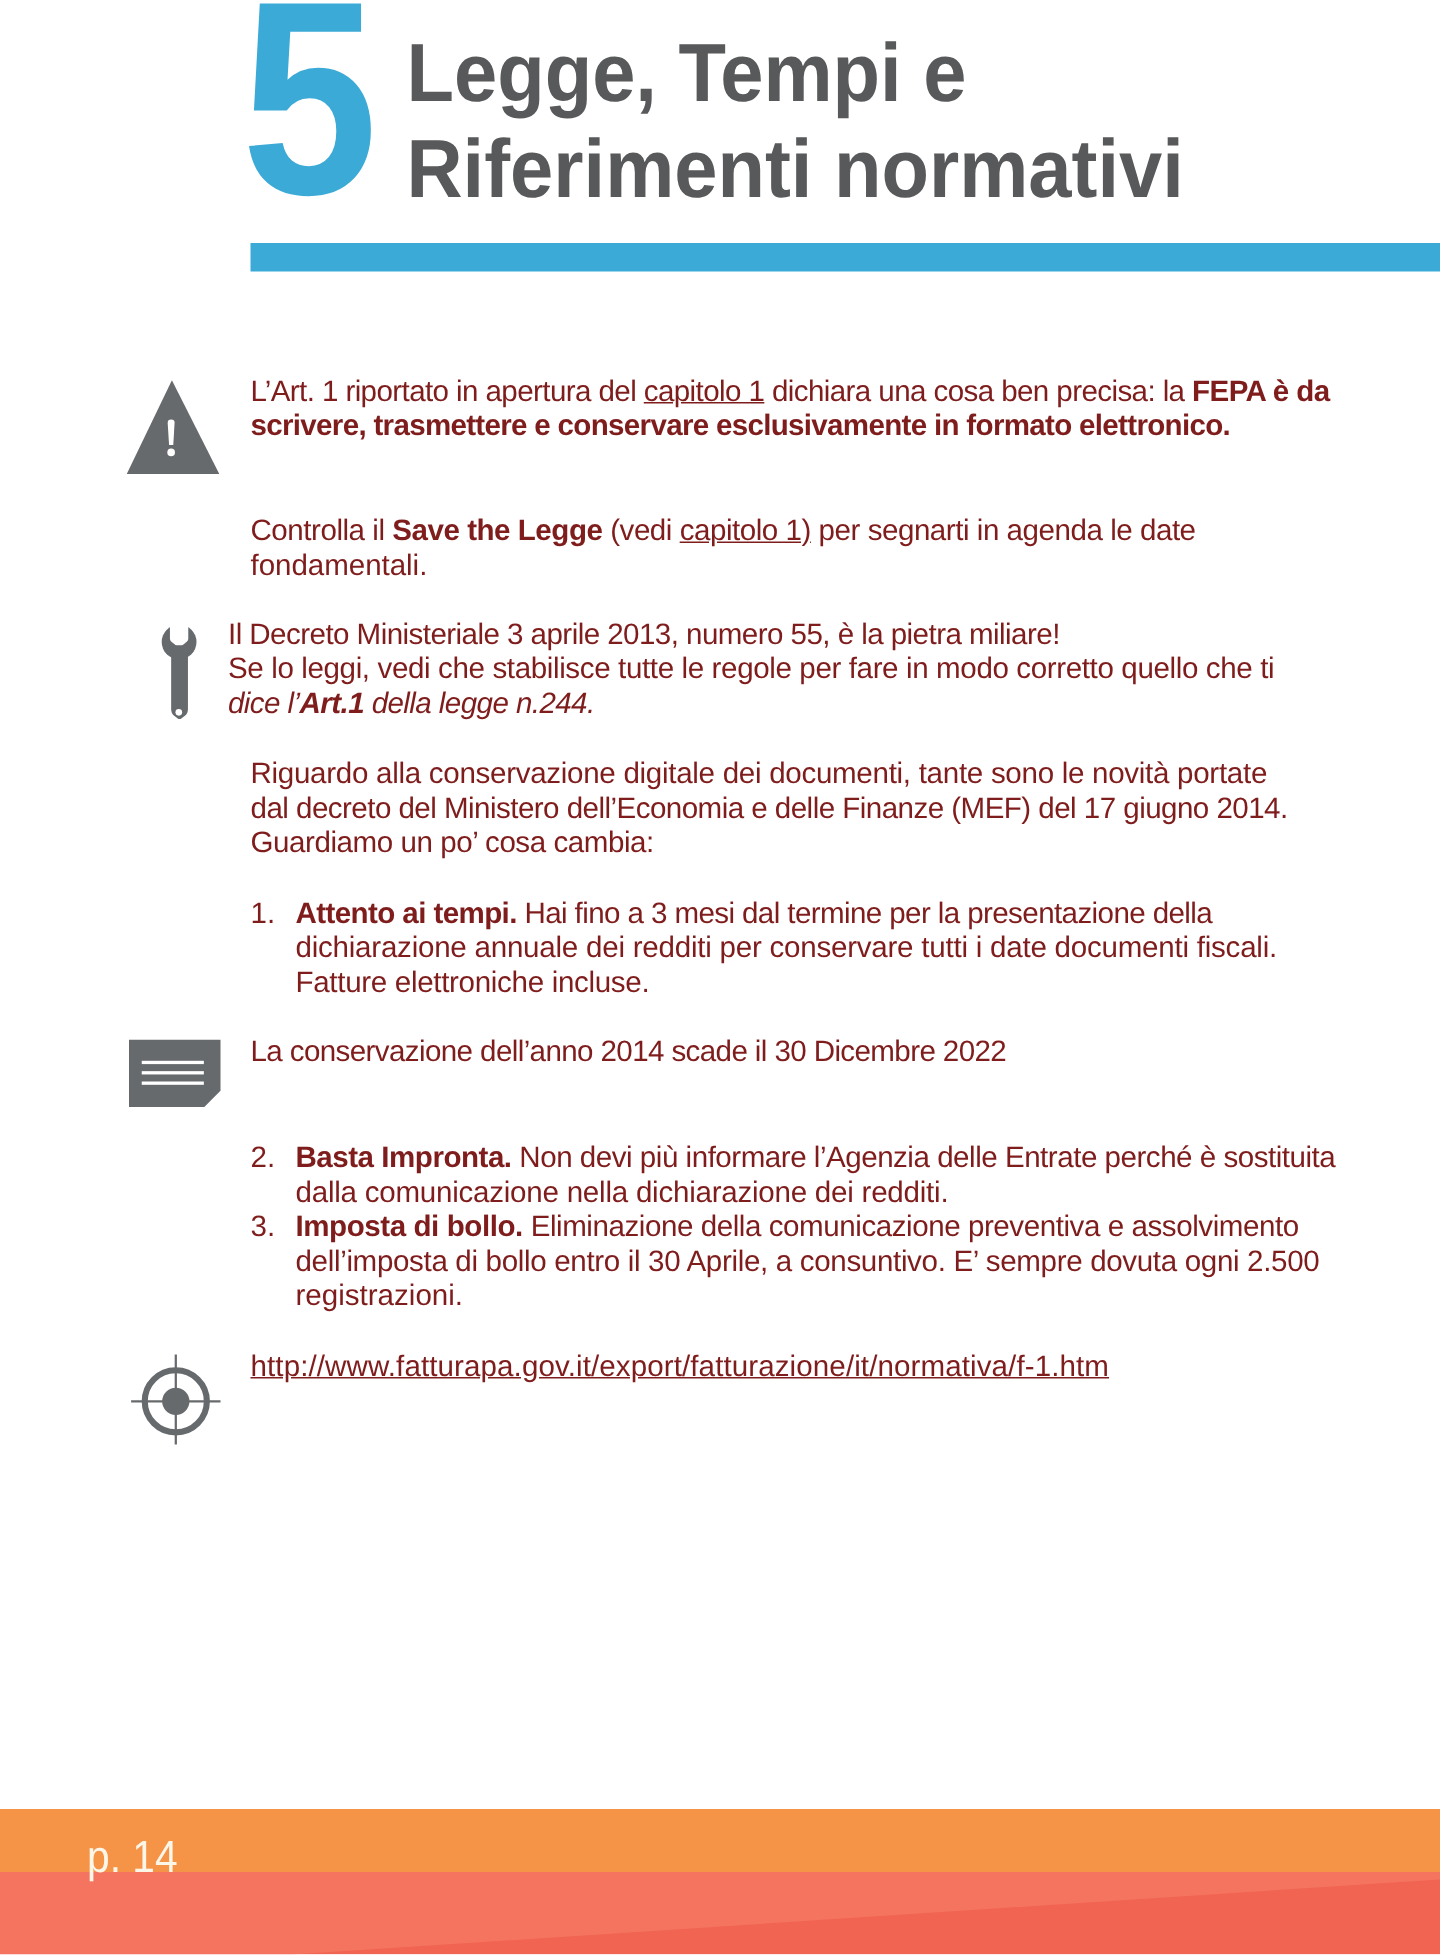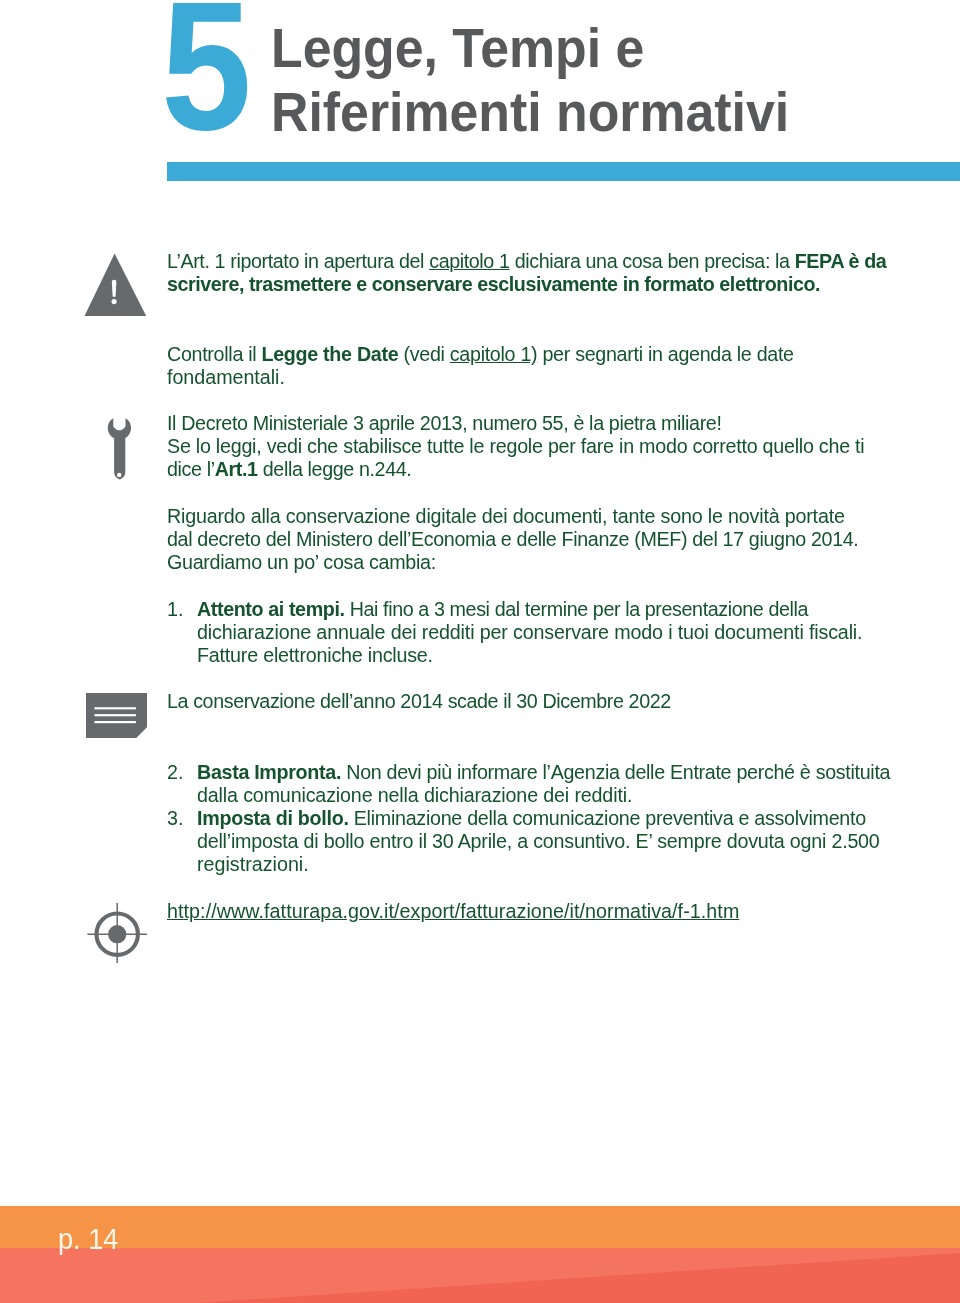--- a/index.html
+++ b/index.html
@@ -18,21 +18,21 @@
   }
   .title {
     position:absolute; left:270.5px; top:16.2px; width:760px; color:#58595B;
     font-size:55px; font-weight:700;
     transform:scaleX(0.942); transform-origin:0 0;
   }
   .title .tline { height:64px; line-height:64px; }
   .rule { position:absolute; left:167px; top:162px; width:793px; height:19px; background:#3BAAD7; }
 
   
-  .blk { position:absolute; left:167px; width:760px; color:#14532d;
+  .blk { position:absolute; left:167px; width:760px; color:#7f1d1d;
          font-size:19.7px; line-height:23.2px; }
   .blk div { white-space:nowrap; }
   b { font-weight:700; }
   .u { text-decoration:underline; }
 
   
   .footer { position:absolute; left:0; top:1206px; width:960px; height:97px; overflow:hidden; }
   .pagelabel { position:absolute; left:57.5px; top:1224.4px; font-size:30px; line-height:30px; color:#FCF6E8;
                transform:scaleX(0.906); transform-origin:0 0; }
 </style>
@@ -85,37 +85,37 @@
     </g>
     <circle cx="31.2" cy="32.2" r="9.1" fill="#676A6D"></circle>
   </svg>
 
   <div id="body-root">
     <div class="blk" style="left: 167px; top: 250px;">
         <div style="letter-spacing: -0.389px;"><span><span>L’Art. 1 riportato in apertura del </span><span class="u">capitolo 1</span><span> dichiara una cosa ben precisa: la </span><b>FEPA è da</b></span></div>
         <div style="letter-spacing: -0.4527px;"><span><b>scrivere, trasmettere e conservare esclusivamente in formato elettronico.</b></span></div>
       </div>
     <div class="blk" style="left: 167px; top: 343px;">
-        <div style="letter-spacing: -0.3063px;"><span><span>Controlla il </span><b>Legge the Date</b><span> (vedi </span><span class="u">capitolo 1)</span><span> per segnarti in agenda le date</span></span></div>
+        <div style="letter-spacing: -0.3063px;"><span><span>Controlla il </span><b>Save the Legge</b><span> (vedi </span><span class="u">capitolo 1)</span><span> per segnarti in agenda le date</span></span></div>
         <div style="letter-spacing: -0.0253px;"><span><span>fondamentali.</span></span></div>
       </div>
-    <div class="blk" style="left: 167px; top: 411.8px;">
+    <div class="blk" style="left: 152px; top: 411.8px;">
         <div style="letter-spacing: -0.3633px;"><span><span>Il Decreto Ministeriale 3 aprile 2013, numero 55, è la pietra miliare!</span></span></div>
         <div style="letter-spacing: -0.2448px;"><span><span>Se lo leggi, vedi che stabilisce tutte le regole per fare in modo corretto quello che ti</span></span></div>
-        <div style="letter-spacing: -0.3775px;"><span><span>dice l’</span><b>Art.1</b><span> della legge n.244.</span></span></div>
+        <div style="letter-spacing: -0.3775px; font-style: italic;"><span><span>dice l’</span><b>Art.1</b><span> della legge n.244.</span></span></div>
       </div>
     <div class="blk" style="left: 167px; top: 505px;">
         <div style="letter-spacing: -0.1886px;"><span><span>Riguardo alla conservazione digitale dei documenti, tante sono le novità portate</span></span></div>
         <div style="letter-spacing: -0.3537px;"><span><span>dal decreto del Ministero dell’Economia e delle Finanze (MEF) del 17 giugno 2014.</span></span></div>
         <div style="letter-spacing: -0.2869px;"><span><span>Guardiamo un po’ cosa cambia:</span></span></div>
       </div>
     <div class="blk" style="left: 167px; top: 597.5px;">1.</div>
     <div class="blk" style="left: 197px; top: 597.5px;">
         <div style="letter-spacing: -0.3923px;"><span><b>Attento ai tempi.</b><span> Hai fino a 3 mesi dal termine per la presentazione della</span></span></div>
-        <div style="letter-spacing: -0.152px;"><span><span>dichiarazione annuale dei redditi per conservare modo i tuoi documenti fiscali.</span></span></div>
+        <div style="letter-spacing: -0.152px;"><span><span>dichiarazione annuale dei redditi per conservare tutti i date documenti fiscali.</span></span></div>
         <div style="letter-spacing: -0.2057px;"><span><span>Fatture elettroniche incluse.</span></span></div>
       </div>
     <div class="blk" style="left: 167px; top: 690px;">
         <div style="letter-spacing: -0.3974px;"><span><span>La conservazione dell’anno 2014 scade il 30 Dicembre 2022</span></span></div>
       </div>
     <div class="blk" style="left: 167px; top: 760.5px;">2.</div>
     <div class="blk" style="left: 197px; top: 760.5px;">
         <div style="letter-spacing: -0.3142px;"><span><b>Basta Impronta.</b><span> Non devi più informare l’Agenzia delle Entrate perché è sostituita</span></span></div>
         <div style="letter-spacing: -0.1539px;"><span><span>dalla comunicazione nella dichiarazione dei redditi.</span></span></div>
       </div>

